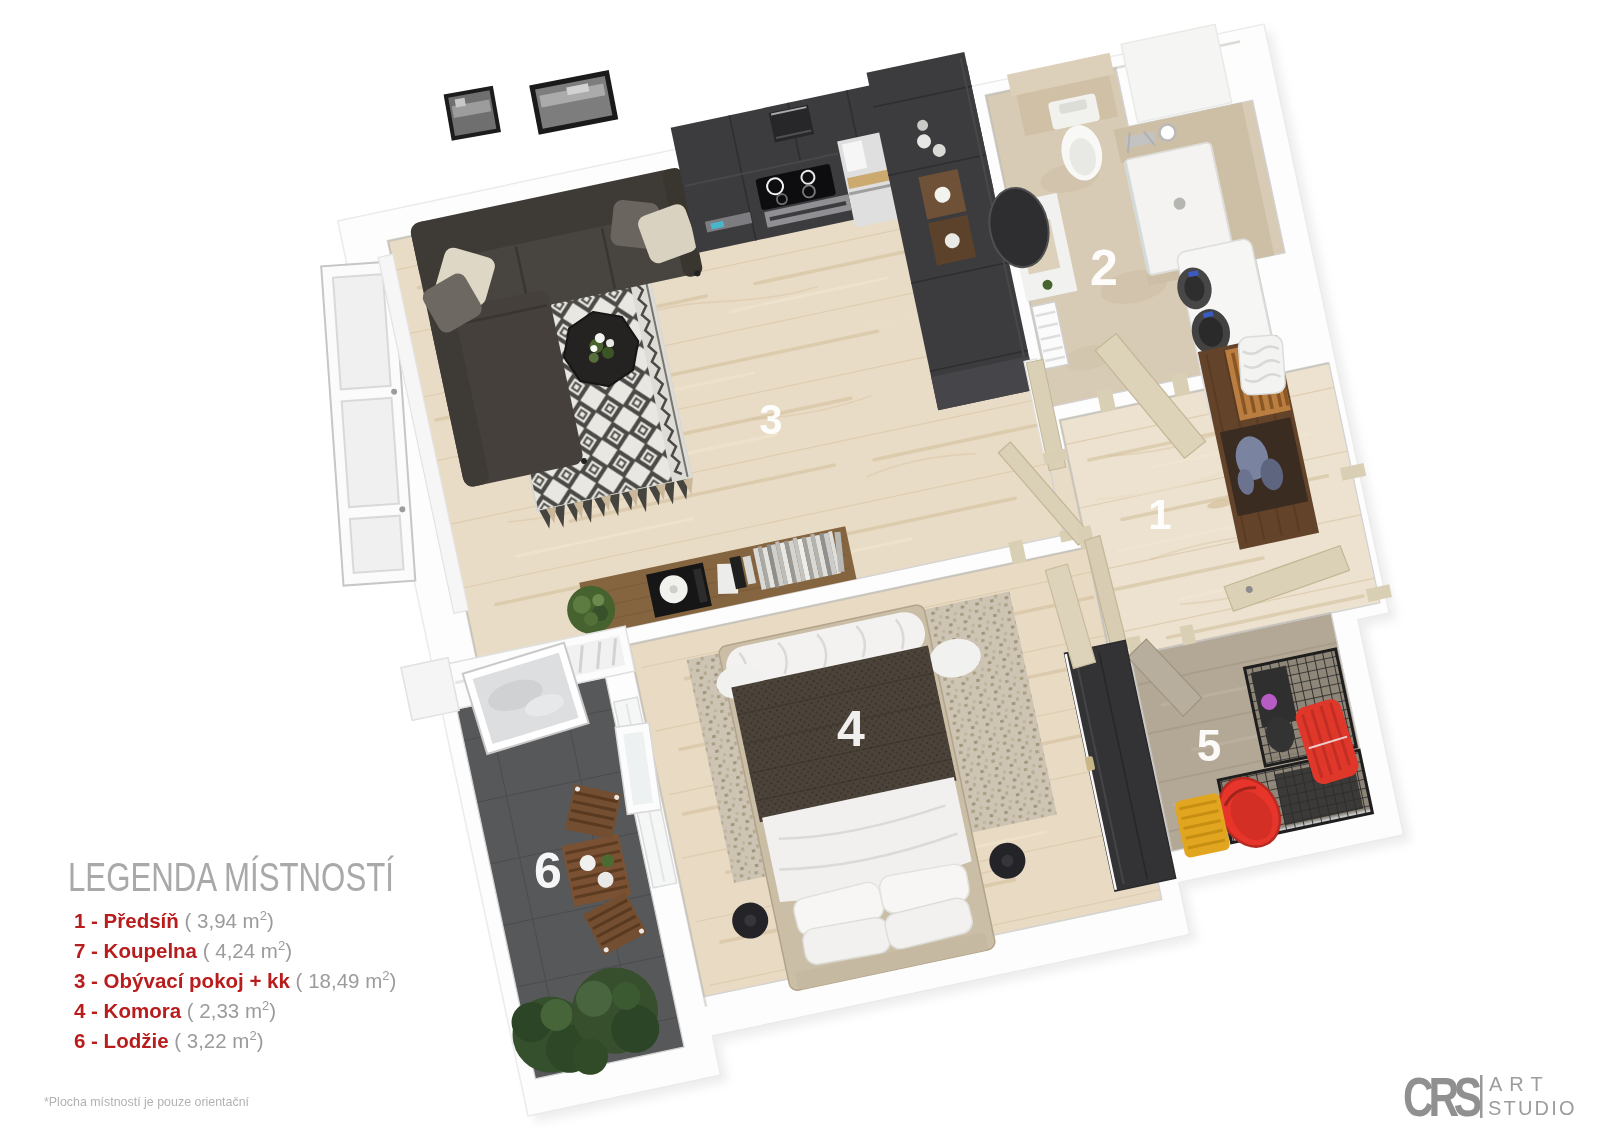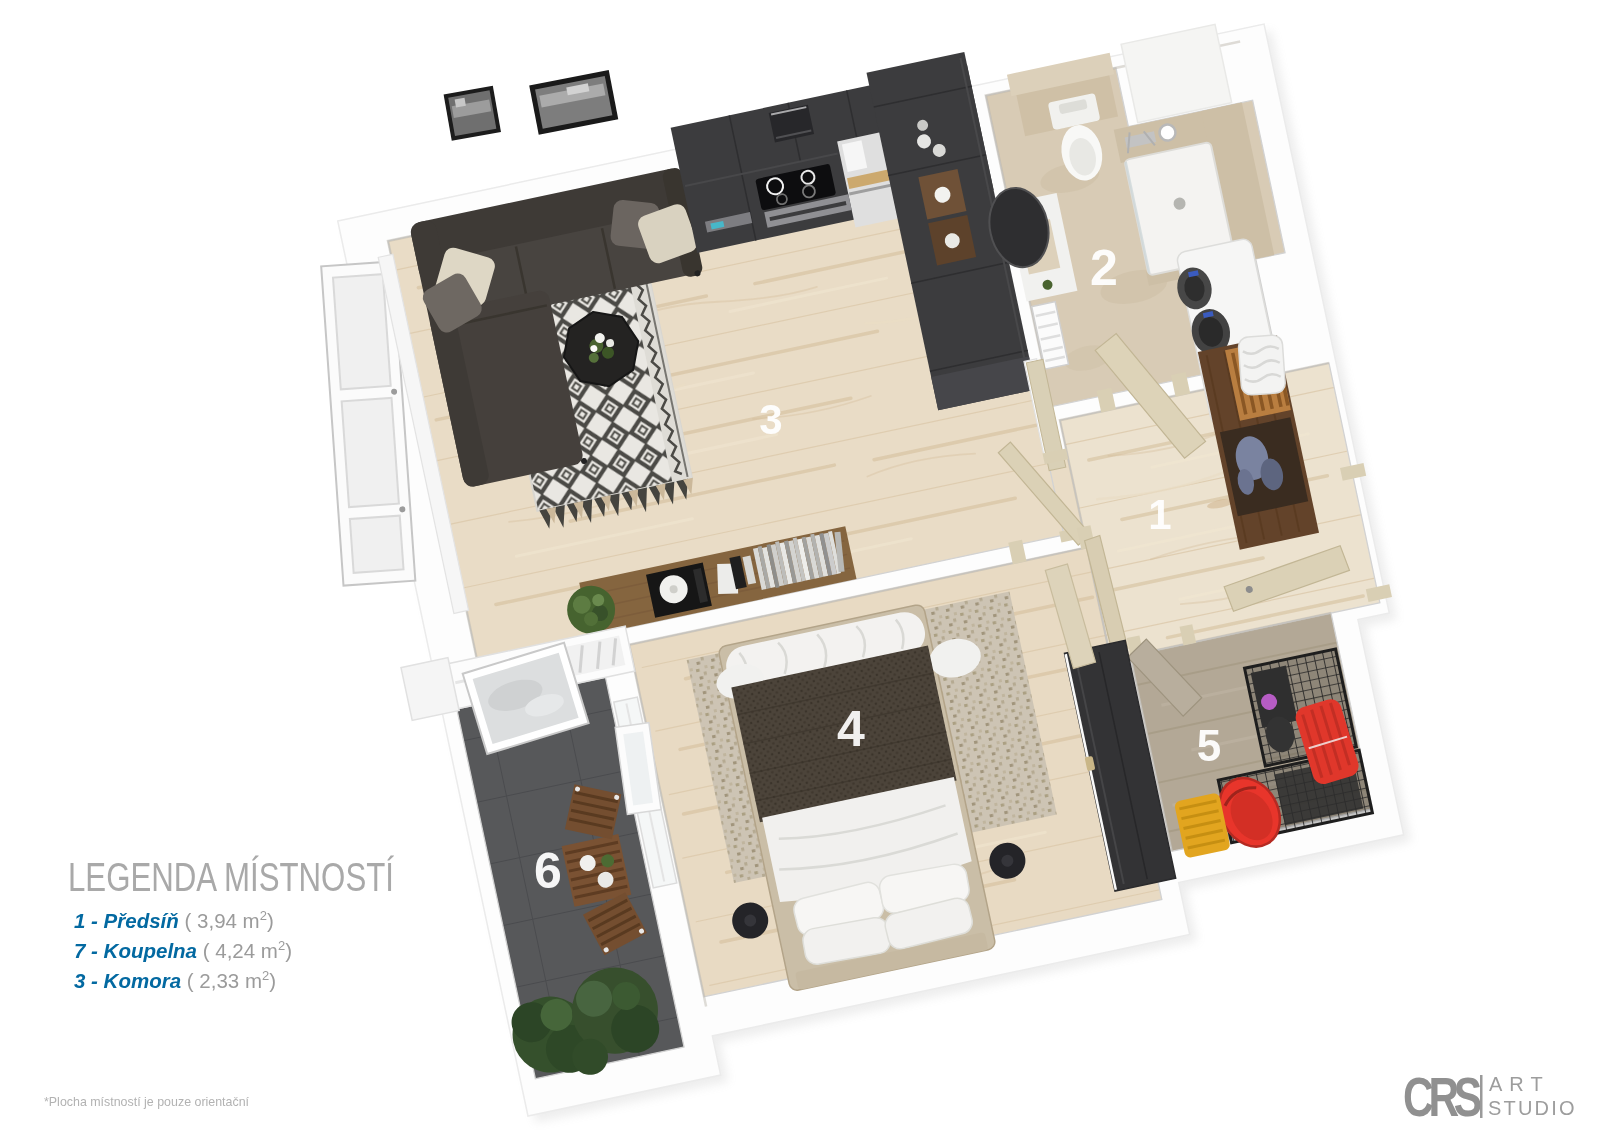--- a/index.html
+++ b/index.html
@@ -4,21 +4,21 @@
 <style>
   html,body{margin:0;padding:0;background:#ffffff;width:1600px;height:1131px;overflow:hidden;
     font-family:"Liberation Sans", sans-serif;}
   #stage{position:relative;width:1600px;height:1131px;background:#fff;}
   svg{position:absolute;left:0;top:0;}
   .legend{position:absolute;left:44px;top:857px;margin-left:24px;}
   .legend h1{margin:0 0 9px 0;font-size:40px;font-weight:normal;color:#a9a9a9;
     transform:scaleX(0.78);transform-origin:left;letter-spacing:0px;white-space:nowrap;line-height:1.0;}
   .legend ul{list-style:none;margin:0;padding:0 0 0 6px;}
   .legend li{font-size:20.5px;line-height:30px;color:#9b9b9b;white-space:nowrap;}
-  .legend li b{color:#0369a1;font-weight:bold;font-style:italic;}
+  .legend li b{color:#b91c1c;font-weight:bold;}
   .legend li sup{font-size:13px;line-height:0;}
   .footnote{position:absolute;left:44px;top:1094px;font-size:13.5px;color:#b2b2b2;
     transform:scaleX(0.92);transform-origin:left;}
 </style>
 </head>
 <body>
 <div id="stage">
 <svg width="1600" height="1131" viewBox="0 0 1600 1131">
 <defs>
   <pattern id="diam" width="28" height="28" patternUnits="userSpaceOnUse">
@@ -500,18 +500,20 @@
   <text x="1489" y="1091" font-size="20" letter-spacing="7" fill="#9d9d9d" font-family="Liberation Sans, sans-serif" transform="scale(1,1)">ART</text>
   <text x="1488" y="1115" font-size="20" letter-spacing="2.2" fill="#9d9d9d" font-family="Liberation Sans, sans-serif">STUDIO</text>
 </g>
 </svg>
 
 <div class="legend">
   <h1>LEGENDA MÍSTNOSTÍ</h1>
   <ul>
     <li><b>1 - Předsíň</b> ( 3,94 m<sup>2</sup>)</li>
     <li><b>7 - Koupelna</b> ( 4,24 m<sup>2</sup>)</li>
-    <li><b>3 - Komora</b> ( 2,33 m<sup>2</sup>)</li>
+    <li><b>3 - Obývací pokoj + kk</b> ( 18,49 m<sup>2</sup>)</li>
+    <li><b>4 - Komora</b> ( 2,33 m<sup>2</sup>)</li>
+    <li><b>6 - Lodžie</b> ( 3,22 m<sup>2</sup>)</li>
   </ul>
 </div>
 
 <div class="footnote">*Plocha místností je pouze orientační</div>
 </div>
 
 </body></html>

